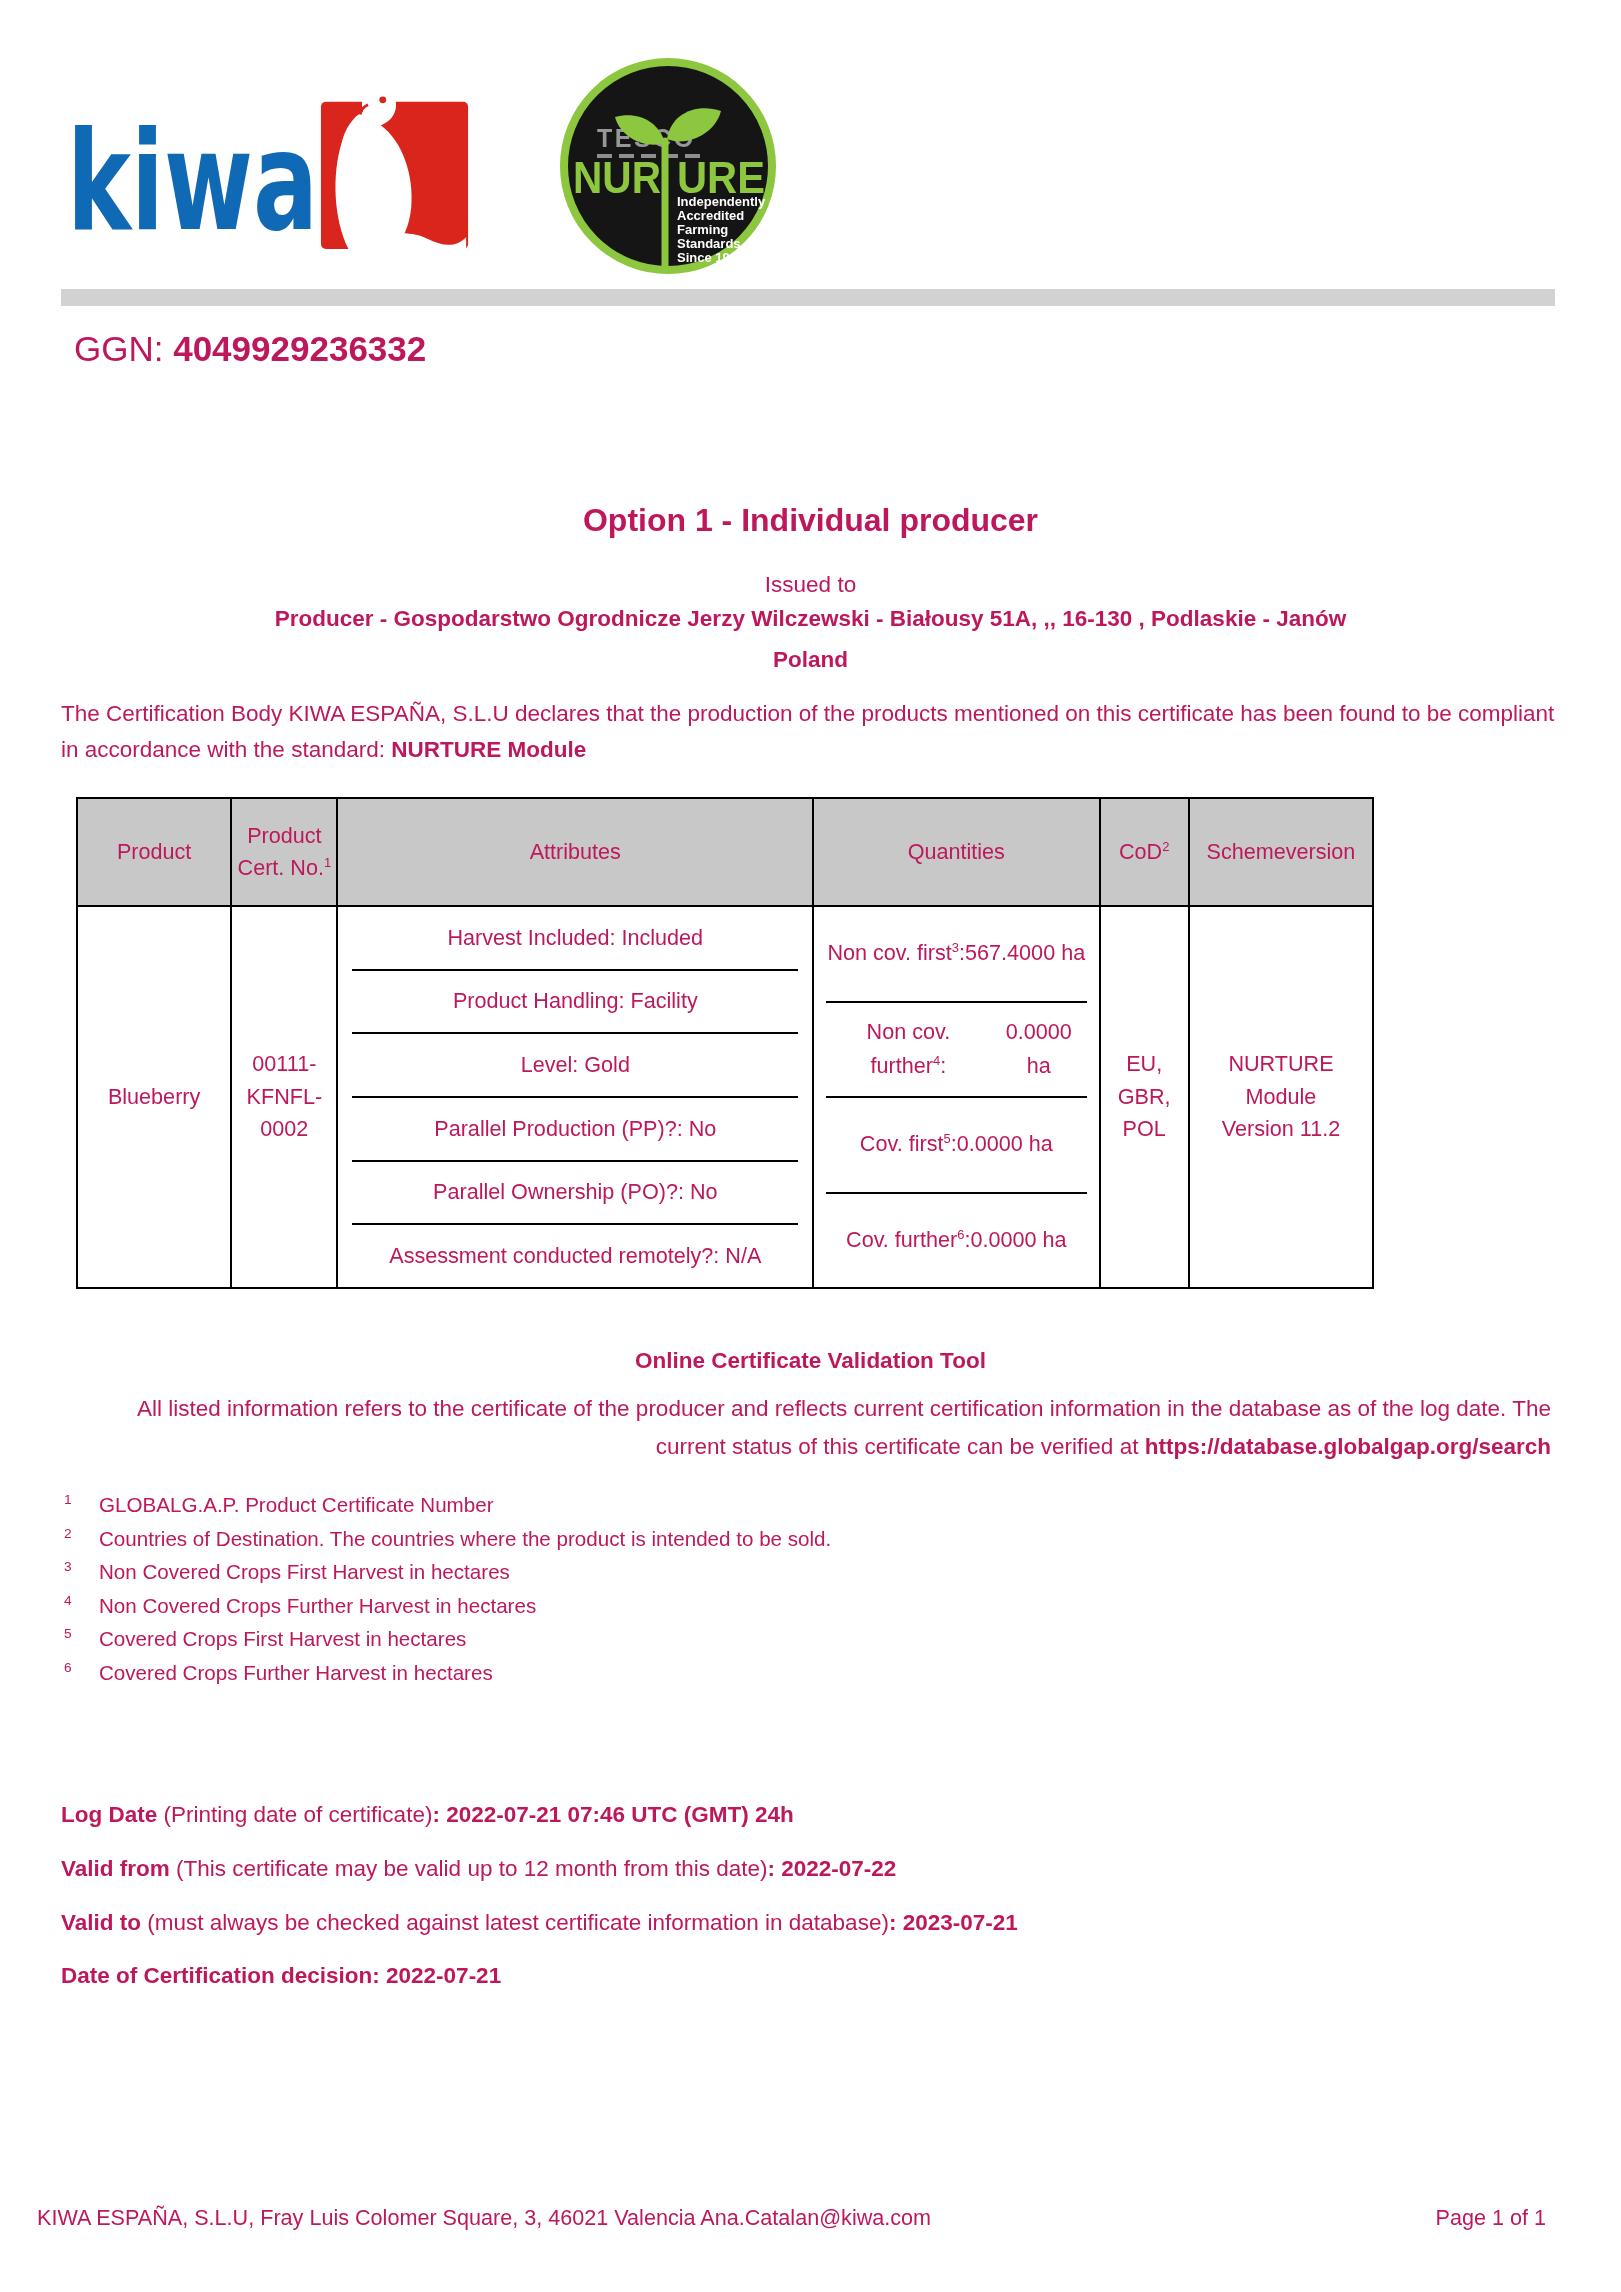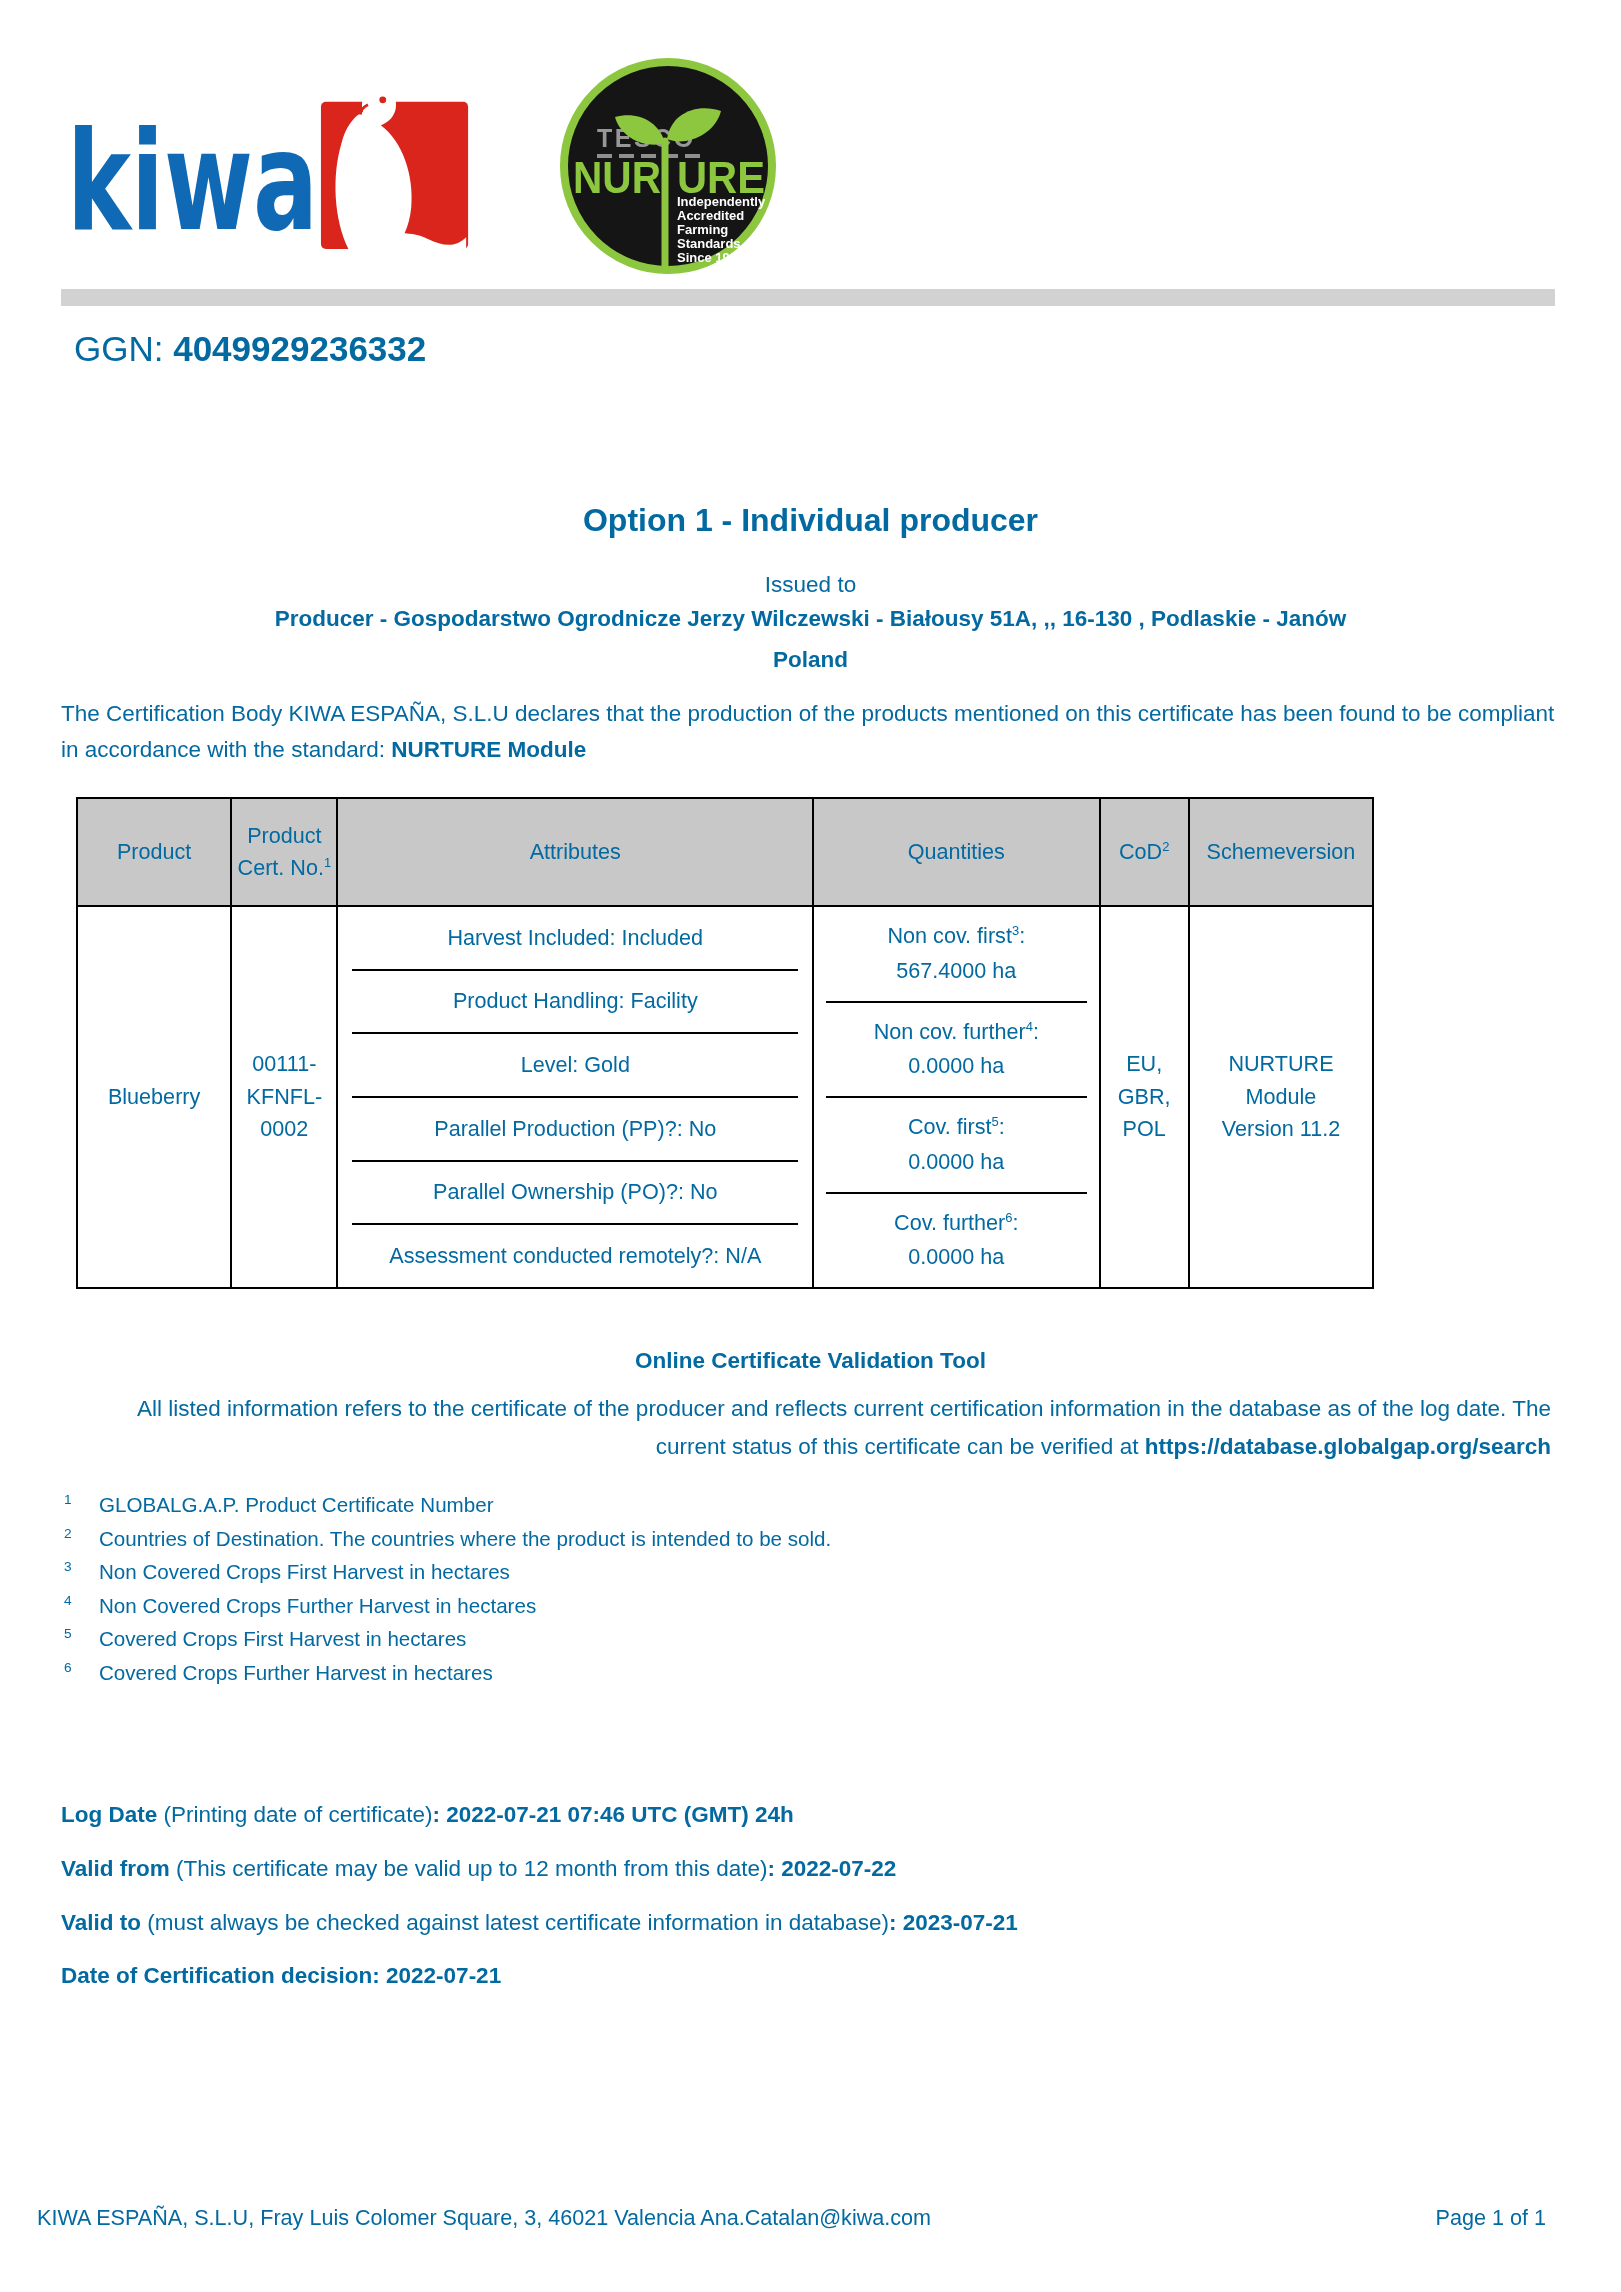--- a/index.html
+++ b/index.html
@@ -3,21 +3,21 @@
 <meta charset="utf-8">
 <style>
   * { box-sizing: border-box; margin: 0; padding: 0; }
   html, body { background: #ffffff; }
   .page {
     position: relative;
     width: 1621px;
     height: 2293px;
     background: #ffffff;
     font-family: "Liberation Sans", sans-serif;
-    color: #0369a1;
+    color: #be185d;
     overflow: hidden;
   }
 
   
   .kiwa-logo   { position: absolute; left: 61px;  top: 82px;  width: 412px; height: 172px; }
   .nurture-logo{ position: absolute; left: 557px; top: 55px;  width: 222px; height: 222px; }
 
   
   .top-bar { position: absolute; left: 61px; top: 289px; width: 1494px; height: 16.7px; background: #d2d2d2; }
 
@@ -35,21 +35,21 @@
   .declaration b { font-weight: bold; }
 
   
   .cert-table { position: absolute; left: 76px; top: 797px; width: 1298px; border-collapse: collapse; table-layout: fixed; font-size: 21.6px; }
   .cert-table th, .cert-table td { border: 2px solid #000; text-align: center; vertical-align: middle; }
   .cert-table th { background: #c8c8c8; font-weight: normal; height: 108px; line-height: 1.5; padding: 3.9px; }
   .cert-table td { line-height: 1.5; }
   .cell-stack { height: 380px; display: flex; flex-direction: column; }
   .attr-item  { flex: 1; display: flex; align-items: center; justify-content: center; margin: 0 13.7px; }
   .attr-item + .attr-item { border-top: 2.9px solid #000; }
-  .qty-item   { flex: 1; display: flex; flex-direction: column; align-items: center; justify-content: center; margin: 0 11.8px; line-height: 1.6; }
+  .qty-item   { flex: 1; display: flex; flex-direction: row; align-items: center; justify-content: center; margin: 0 11.8px; line-height: 1.6; }
   .qty-item + .qty-item { border-top: 2.9px solid #000; }
   sup { font-size: 0.6em; vertical-align: super; line-height: 0; }
 
   
   .validation-heading { position: absolute; left: 0; top: 1348px; width: 100%; text-align: center; font-size: 22.5px; font-weight: bold; }
   .validation-text { position: absolute; left: 71px; top: 1390px; width: 1480px; text-align: right; font-size: 22.5px; line-height: 1.7; }
   .validation-text b { font-weight: bold; }
 
   
   .footnotes { position: absolute; left: 64px; top: 1492px; font-size: 20.6px; }

